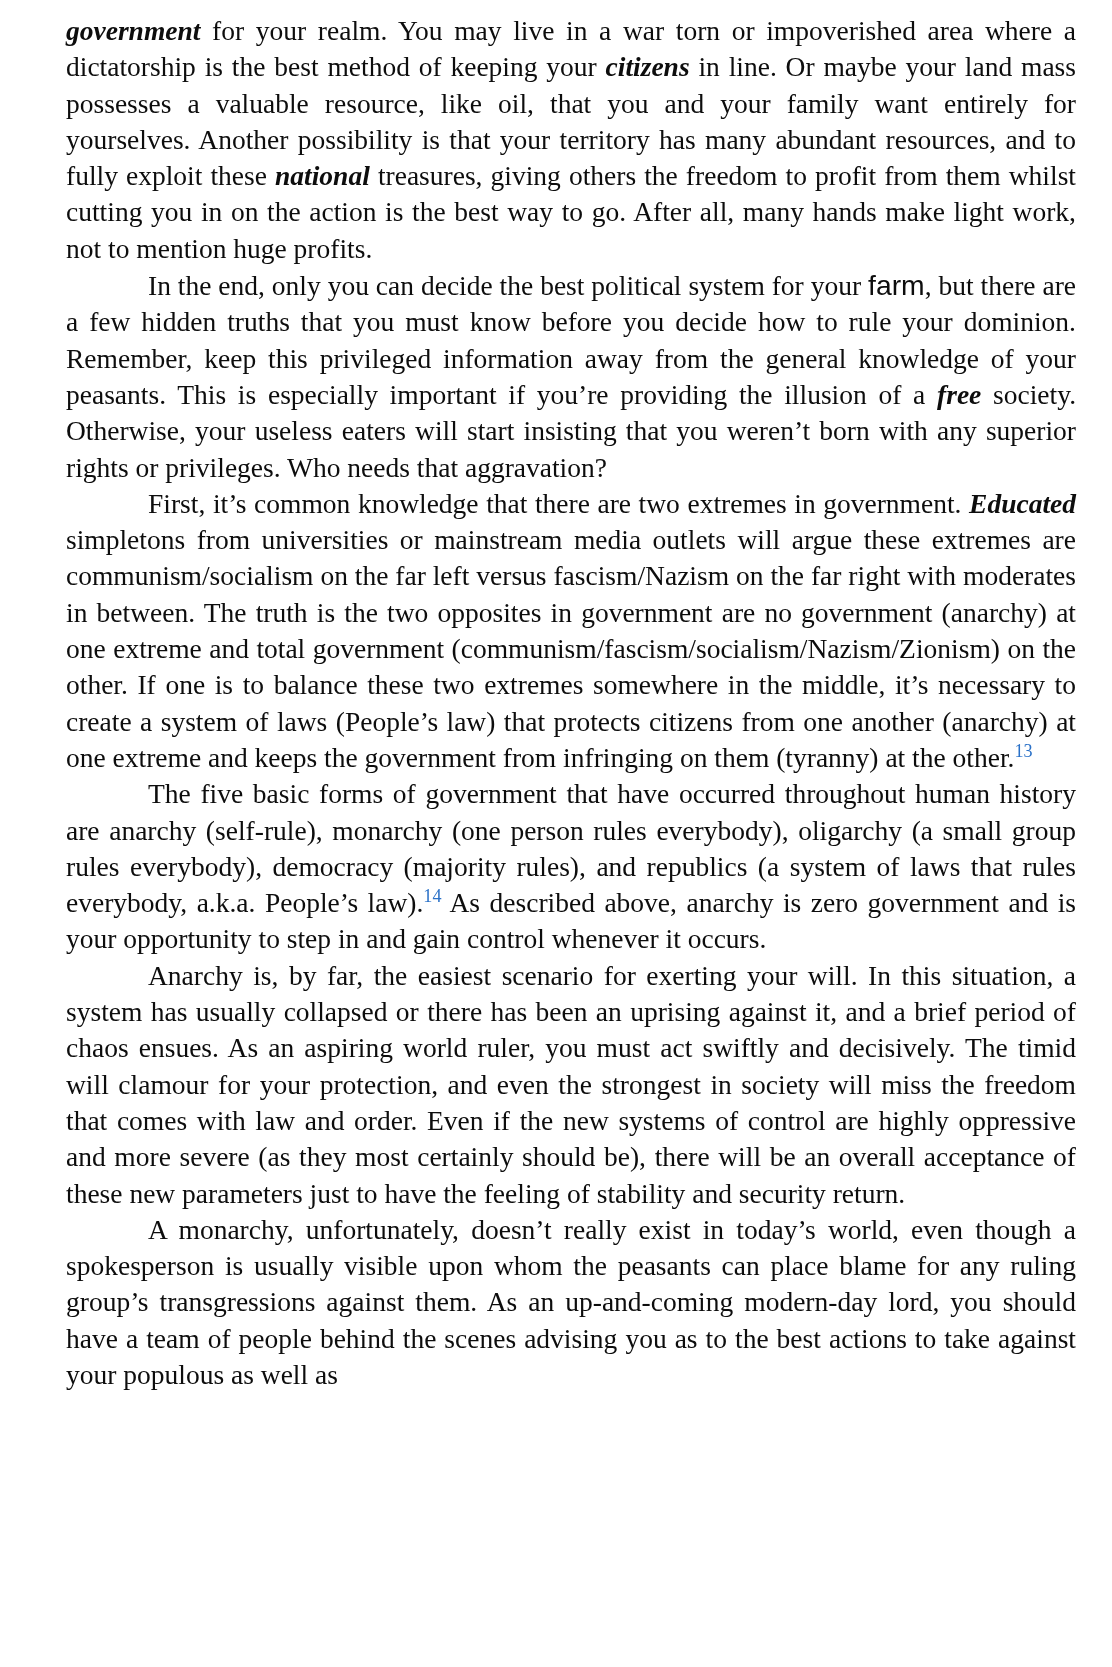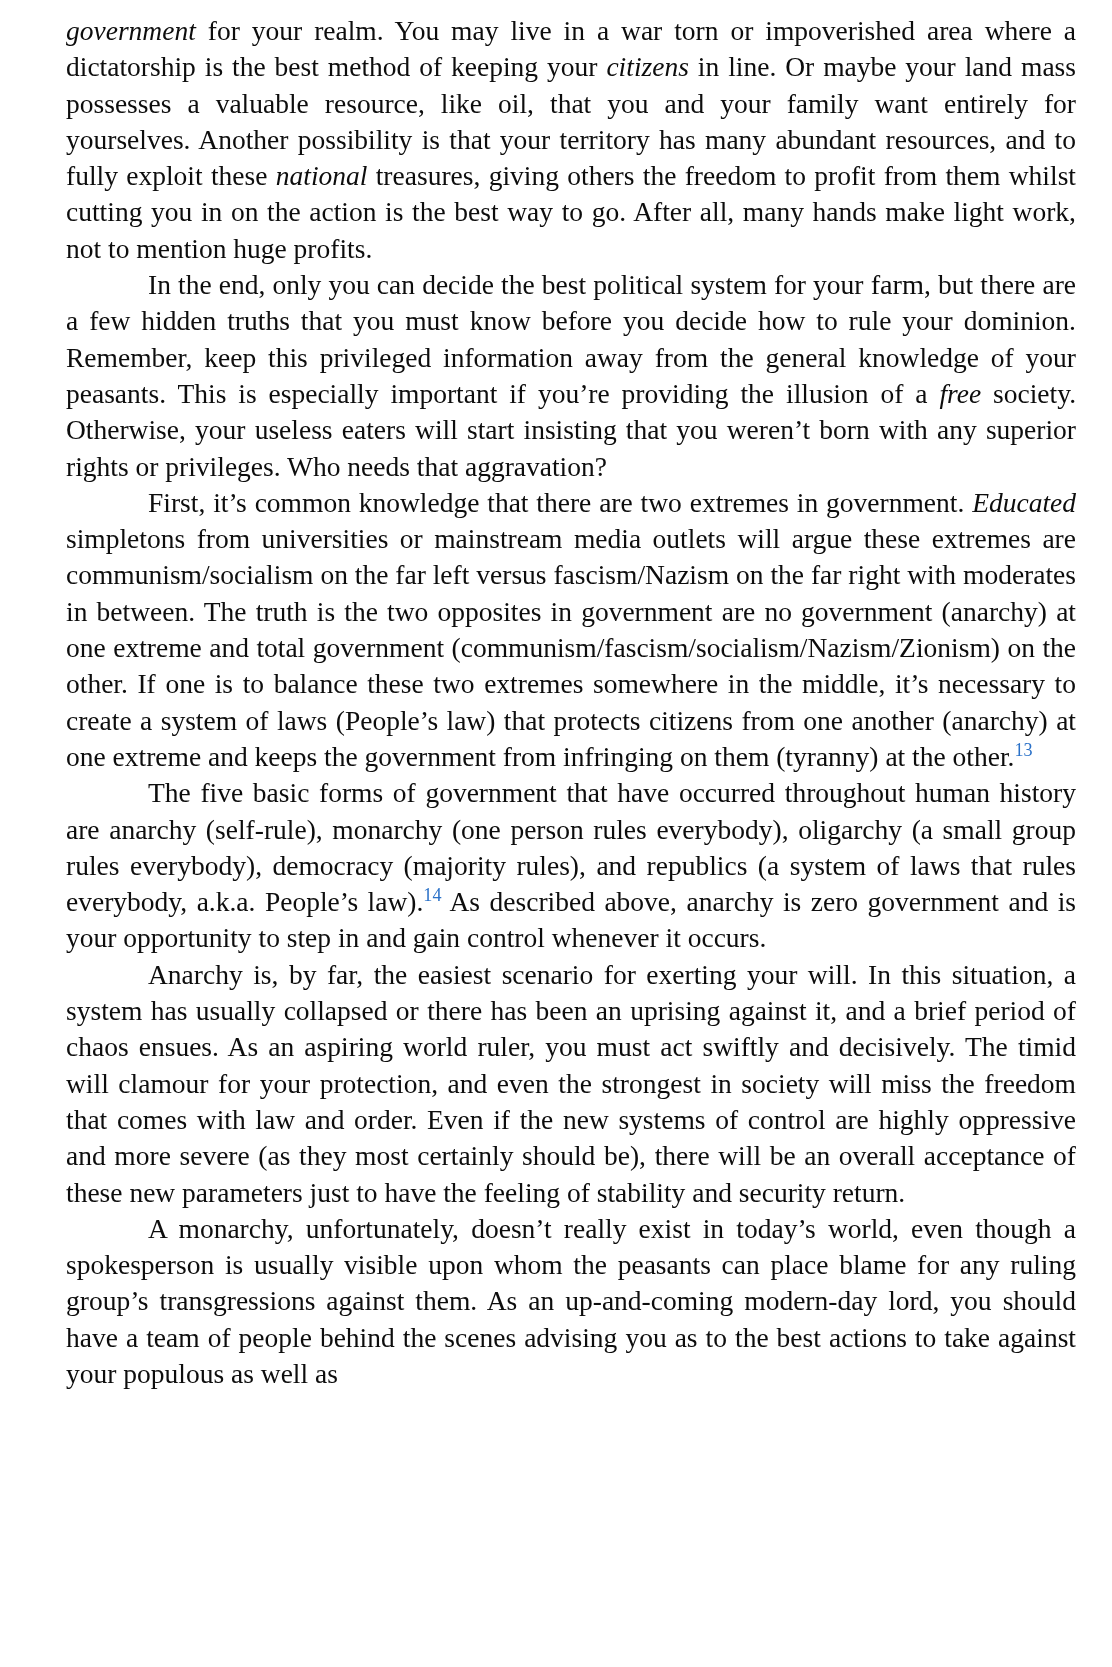--- a/index.html
+++ b/index.html
@@ -17,23 +17,23 @@
     font-family: "Liberation Serif", serif;
     color: var(--text-color, #0d0d0d);
     font-size: 27.5px;
     line-height: 36.3px;
   }
   .text-column p {
     margin: 0;
     text-align: justify;
   }
   .text-column p.indent { text-indent: 82px; }
-  em { font-style: italic; }
+  em { font-style: italic; font-weight: bold; }
   .alt-font {
-    font-family: Liberation Serif, serif;
+    font-family: Liberation Sans, sans-serif;
     font-size: 1.03em;
   }
   sup.footnote {
     font-size: 0.66em;
     line-height: 0;
     vertical-align: super;
   }
   sup.footnote a {
     color: var(--link-blue, #2a71c8);
     text-decoration-thickness: 2px;

